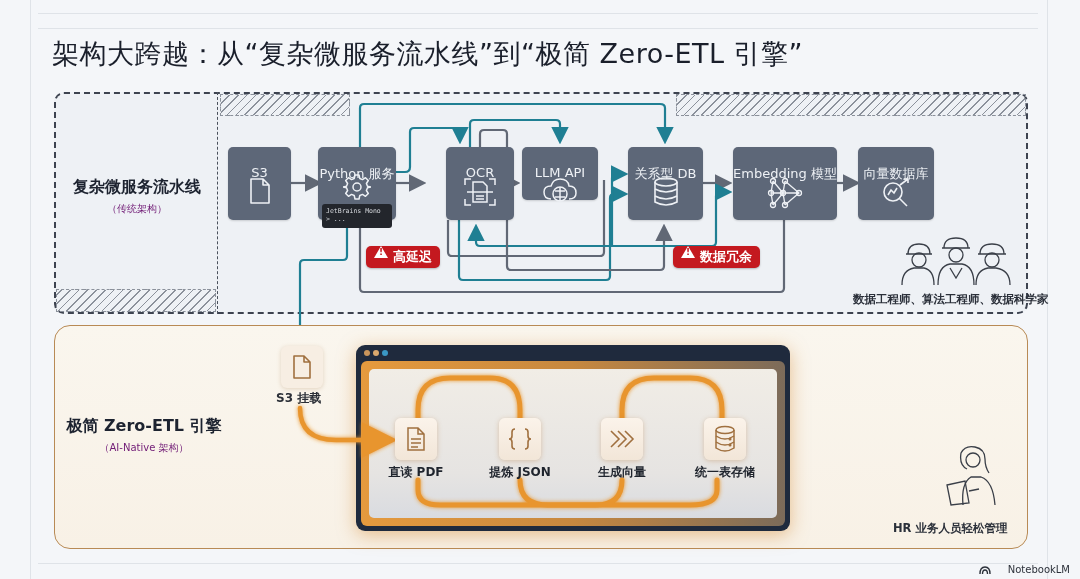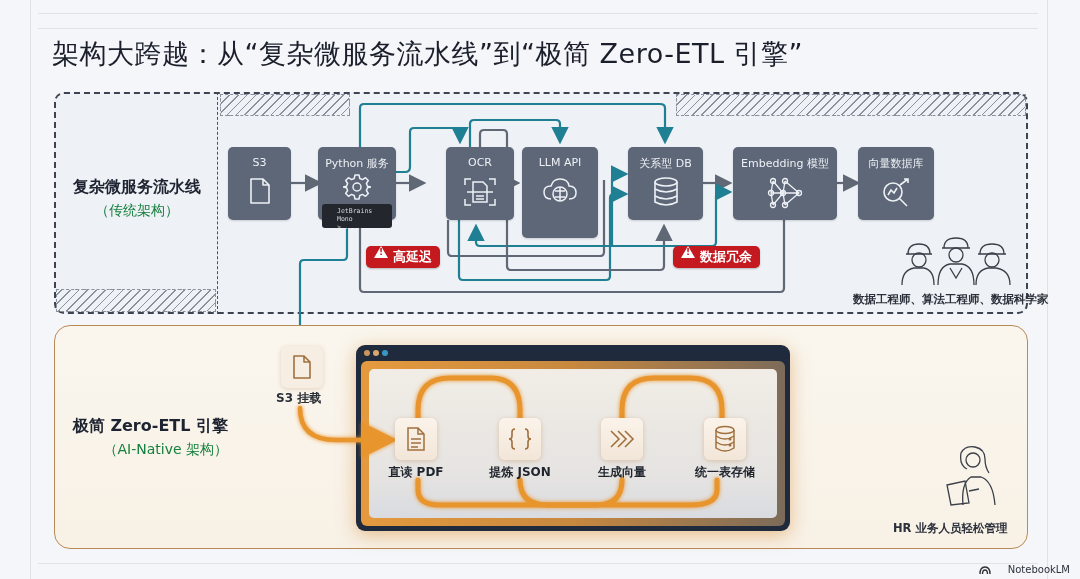--- a/index.html
+++ b/index.html
@@ -33,33 +33,33 @@
   }
   .hatch {
     position: absolute;
     background: repeating-linear-gradient(-45deg, transparent 0 5px, #8b919b 5px 6.2px);
     border: 1px dashed #8b919b;
   }
   .panel-label {
     position: absolute; text-align: center; font-weight: bold; color: #1d2330;
   }
   .panel-label .main { font-size: 16px; display: block; }
-  .panel-label .sub { font-size: 14px; display: block; font-weight: normal; margin-top: 4px; color: #15803d; }
+  .panel-label .sub { font-size: 10px; display: block; font-weight: normal; margin-top: 4px; color: #701a75; }
 
   .node {
     position: absolute; background: #5d6778; border-radius: 5px; color: #eef1f5;
     text-align: center; box-shadow: 0 1px 2px rgba(0,0,0,0.15);
   }
-  .node .nlabel { font-size: 11px; margin-top: 9px; display: block; white-space: nowrap; }
+  .node .nlabel { font-size: 13px; margin-top: 18px; display: block; white-space: nowrap; }
   .node .nicon { position: absolute; left: 50%; top: 30px; transform: translateX(-50%); }
 
   .terminal {
     position: absolute; left: 322px; top: 204px; width: 70px; height: 24px;
     background: #23262c; border-radius: 3px; color: #d6d9de;
-    font-family: "DejaVu Sans Mono", monospace; font-size: 6.5px; padding: 3px 15px; line-height: 8px;
+    font-family: "DejaVu Sans Mono", monospace; font-size: 6.5px; padding: 3px 4px; line-height: 8px;
   }
 
   .warn {
     position: absolute; background: #c4191f; color: #fff; border-radius: 5px;
     font-size: 13px; font-weight: bold; height: 22px; line-height: 22px; padding: 0 8px;
     display: flex; gap: 5px; white-space: nowrap;
     box-shadow: 0 1px 2px rgba(0,0,0,0.25);
   }
   .warn .tri {
     width: 0; height: 0; border-left: 7px solid transparent; border-right: 7px solid transparent;
@@ -196,21 +196,21 @@
         <g fill="none" stroke="#eef1f5" stroke-width="1.5">
           <path d="M2,8 L2,2 L8,2 M26,2 L32,2 L32,8 M2,22 L2,28 L8,28 M26,28 L32,28 L32,22"></path>
           <path d="M10,5 L20,5 L24,9 L24,25 L10,25 Z"></path>
           <path d="M4,15 L30,15"></path>
           <path d="M13,19 L21,19 M13,22 L21,22"></path>
         </g>
       </svg>
   </span>
 </div>
 
-<div class="node" style="left:522px;top:147px;width:76px;height:91px;">
+<div class="node" style="left:522px;top:147px;width:76px;height:53px;">
   <span class="nlabel">LLM API</span>
   <span class="nicon">
     <svg width="36" height="28" viewBox="0 0 36 28">
         <g fill="none" stroke="#eef1f5" stroke-width="1.5">
           <path d="M9,22 Q2,22 2,15 Q2,9 9,9 Q11,2 18,2 Q26,2 27,9 Q34,9 34,16 Q34,22 27,22"></path>
           <circle cx="18" cy="17" r="7"></circle>
           <path d="M18,10 L18,24 M13,14 L23,14 M13,20 L23,20"></path>
         </g>
       </svg>
   </span>
@@ -279,21 +279,21 @@
       <circle cx="56" cy="19" r="7"></circle>
       <path d="M38,49 Q38,30 50,28 L62,28 Q74,30 74,49 M50,32 L56,42 L62,32"></path>
     <path d="M80,18 Q80,8 92,8 Q104,8 104,18 Z M78,18 L106,18"></path>
       <circle cx="92" cy="24" r="7"></circle>
       <path d="M76,49 Q76,34 88,32 L96,32 Q110,34 110,49"></path>
   </g>
 </svg>
 <div class="caption" style="left:805px;top:292px;font-size:11.5px;margin-left:48px;">数据工程师、算法工程师、数据科学家</div>
 
 <div class="modern-panel"></div>
-<div class="panel-label" style="left:60px;top:416px;width:168px;text-align:right;">
+<div class="panel-label" style="left:60px;top:416px;width:168px;">
   <span class="main">极简 Zero-ETL 引擎</span>
   <span class="sub">（AI-Native 架构）</span>
 </div>
 
 <div class="s3-mount">
   <svg class="abs" style="left:11px;top:8px;" width="20" height="26" viewBox="0 0 20 26">
       <path d="M2,2 L12,2 L18,8 L18,24 L2,24 Z M12,2 L12,8 L18,8" fill="none" stroke="#a0703f" stroke-width="1.6" stroke-linejoin="round"></path>
     </svg>
 </div>
 <div class="s3-mount-label">S3 挂载</div>

